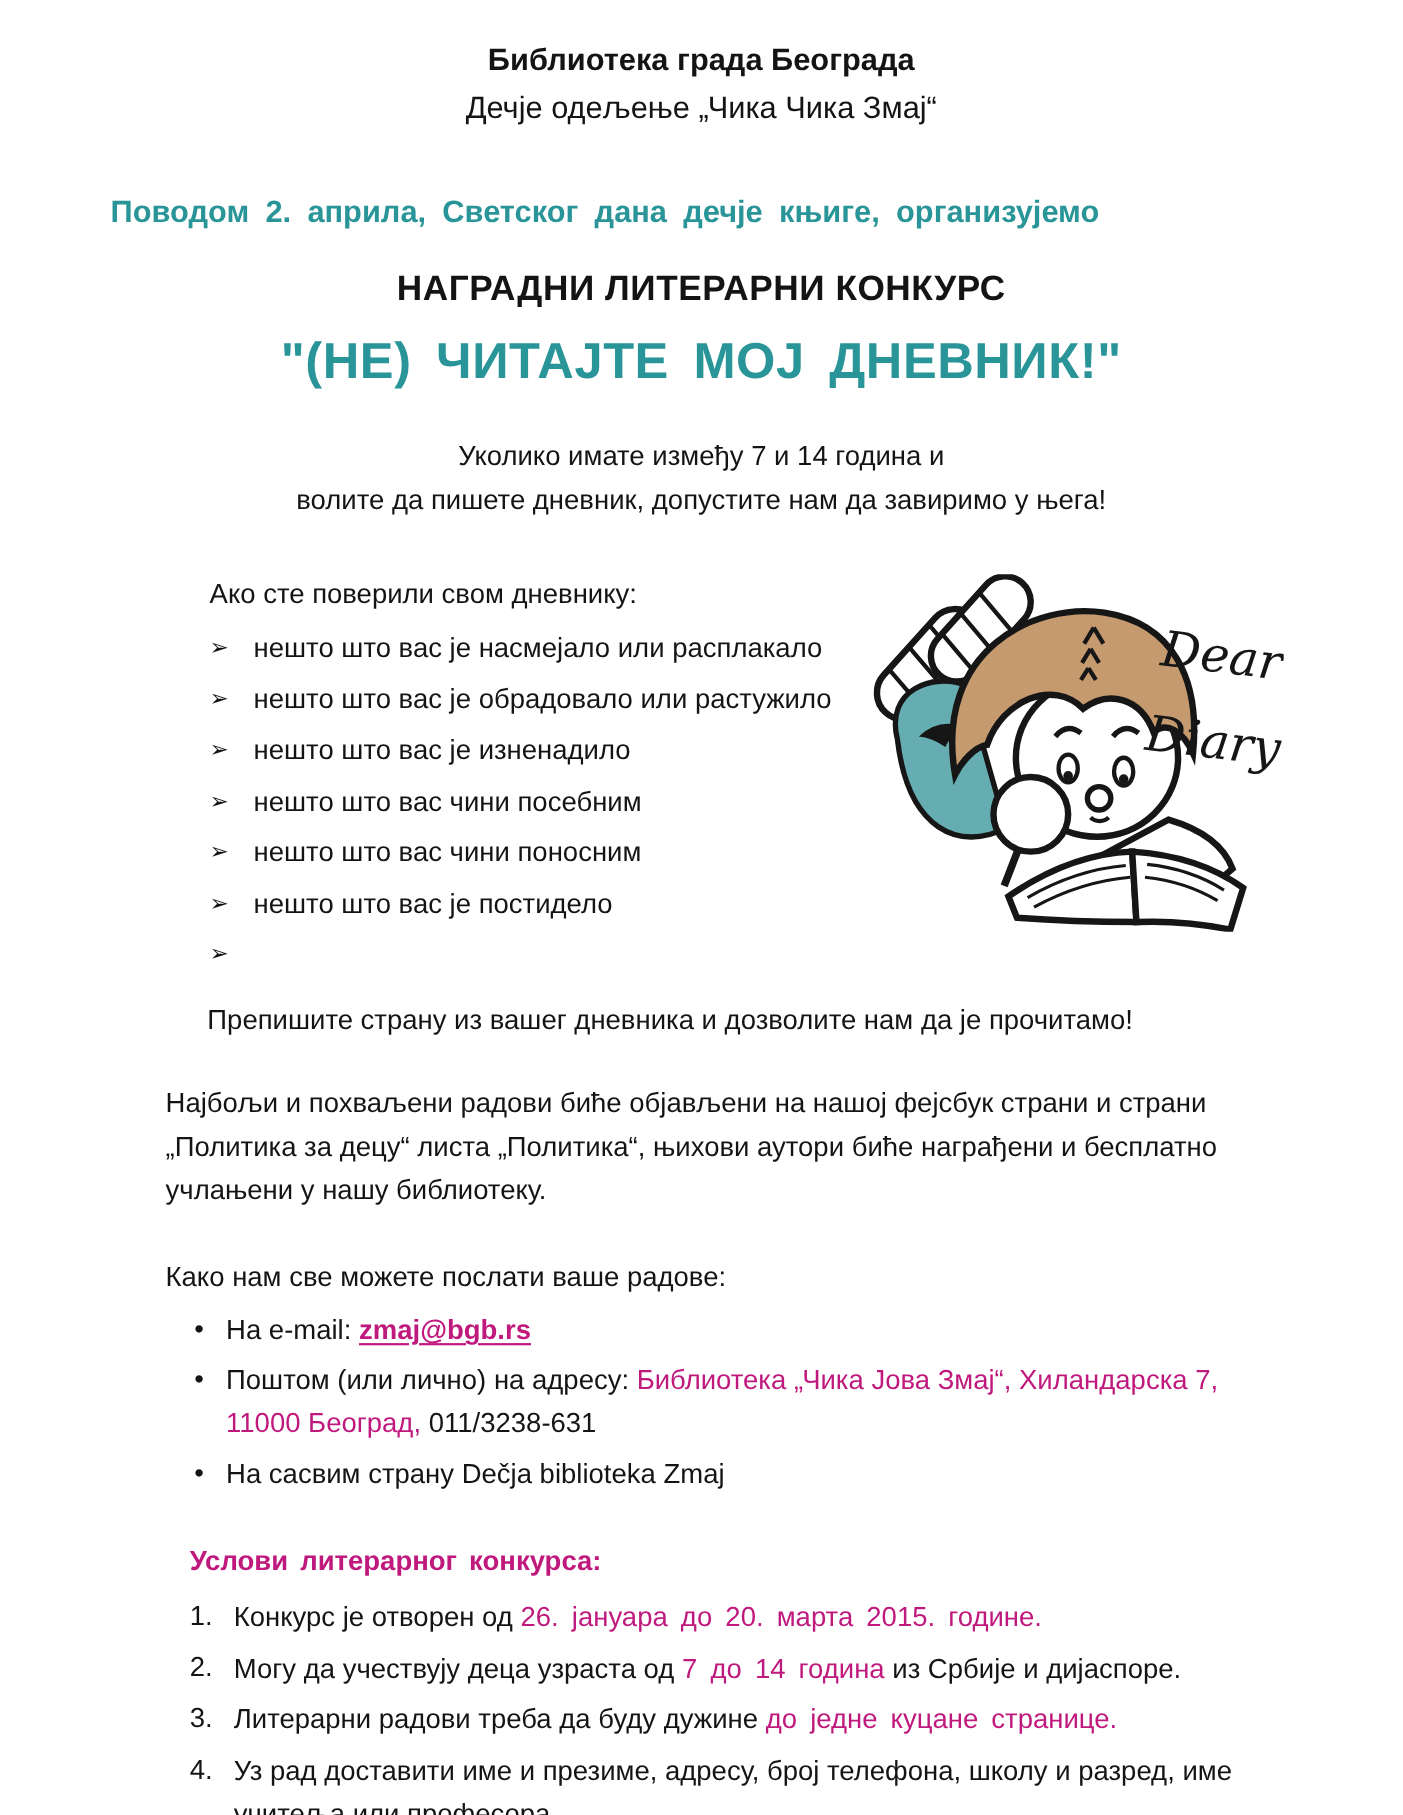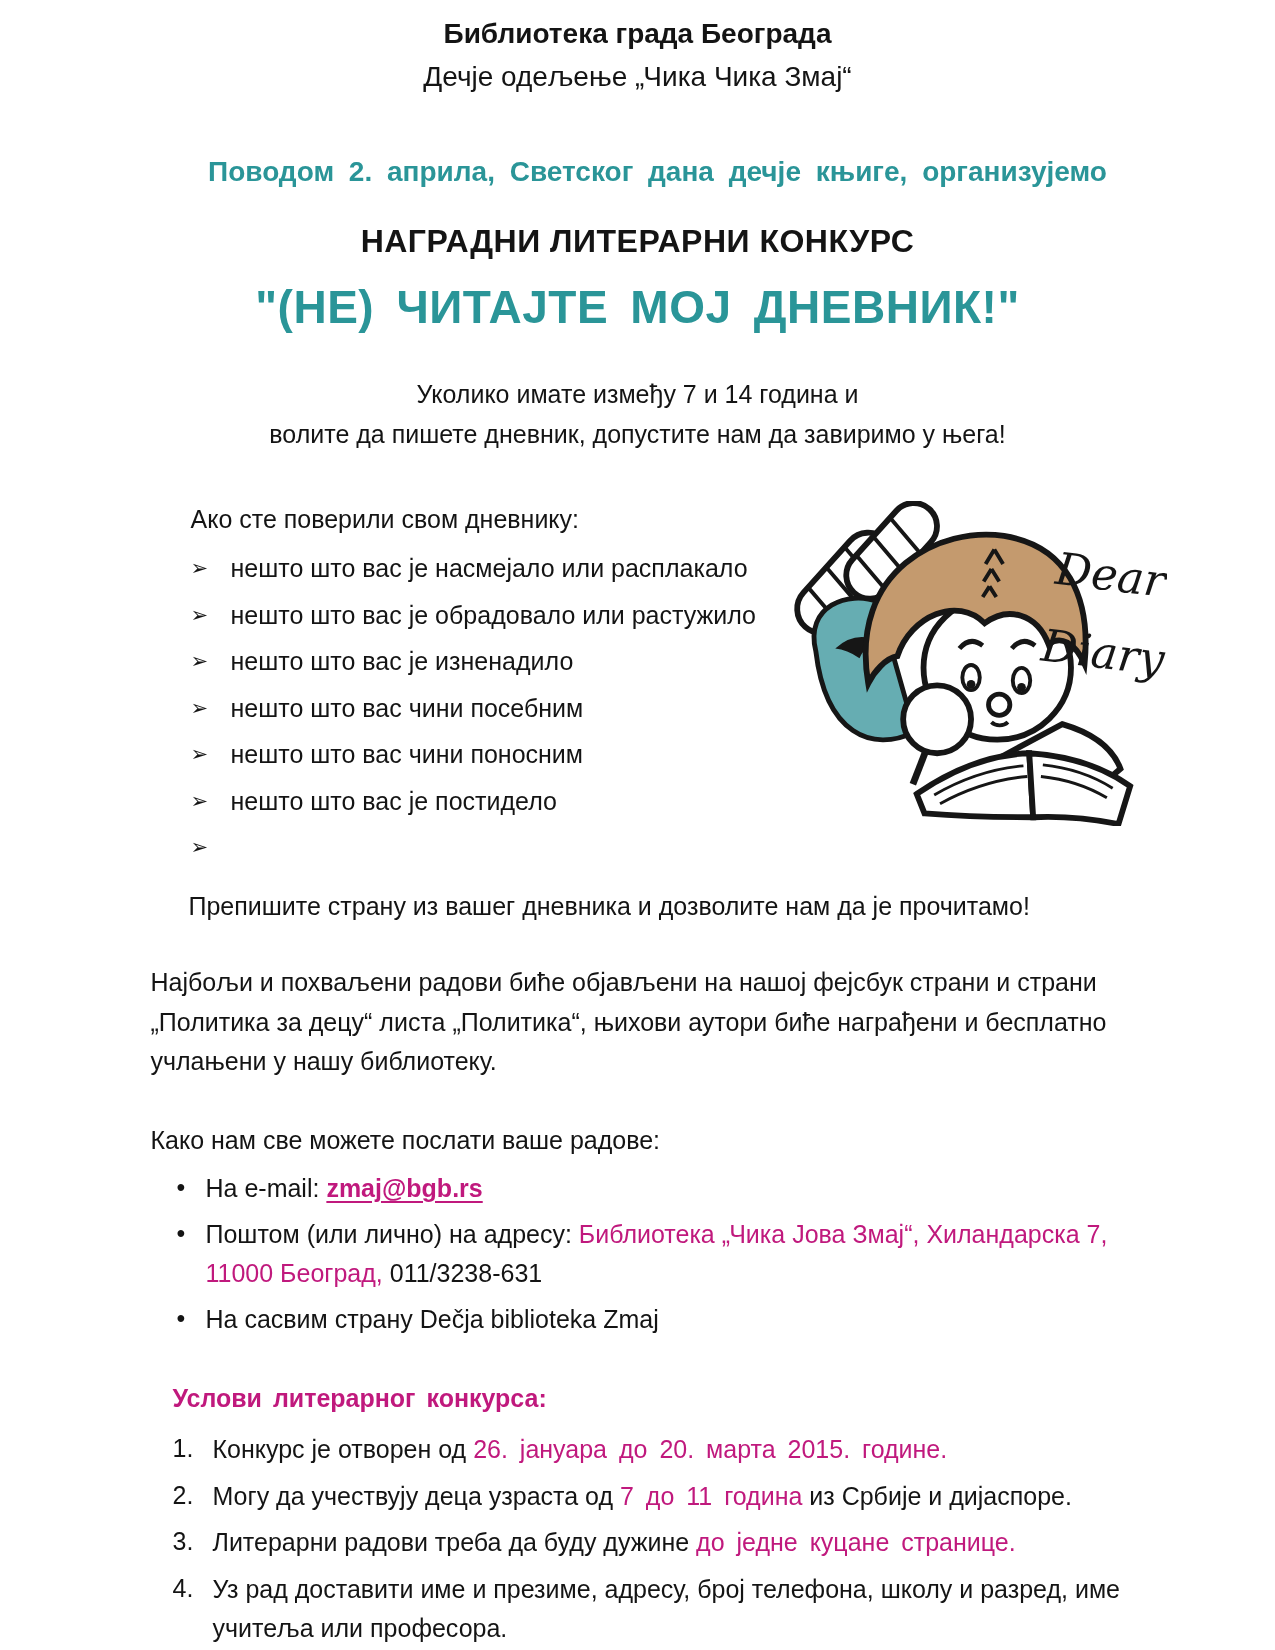--- a/index.html
+++ b/index.html
@@ -7,32 +7,31 @@
     position:relative;
     width:1154px;height:1650px;
     margin:0 auto;
     background:#ffffff;
     font-family:"Liberation Sans", sans-serif;
     color:#141414;
     font-size:25px;
     line-height:1.5;
     overflow:hidden;
     box-sizing:border-box;
-    padding-top:12px;
+    padding-top:33px;
   }
   .teal{color:#2a9598;}
   .mag{color:#c0197d;}
 
   .hdr{ text-align:center; line-height:1.55; }
   .hdr1{font-size:28px;font-weight:bold;}
   .hdr2{font-size:28px;}
 
   .occasion{
     margin-top:52px;
-    text-align:center;
     font-size:28px;
     font-weight:bold;
     word-spacing:7px;
     margin-left:40px;
   }
   .contest{
     margin-top:24px;
     text-align:center;
     font-size:32px;
     font-weight:bold;
@@ -256,21 +255,21 @@
   </ul>
 
   <div class="cond-head mag">Услови литерарног конкурса:</div>
   <ol class="num-list">
     <li>
       <span class="num">1.</span>
       <div class="txt"><span>Конкурс је отворен од </span><span class="hl">26. јануара до 20. марта 2015. године.</span><span></span></div>
     </li>
     <li>
       <span class="num">2.</span>
-      <div class="txt"><span>Могу да учествују деца  узраста од </span><span class="hl">7 до 11 година</span><span> из Србије и дијаспоре.</span></div>
+      <div class="txt"><span>Могу да учествују деца  узраста од </span><span class="hl">7 до 14 година</span><span> из Србије и дијаспоре.</span></div>
     </li>
     <li>
       <span class="num">3.</span>
       <div class="txt"><span>Литерарни радови треба да буду дужине </span><span class="hl">до једне куцане странице.</span><span></span></div>
     </li>
     <li>
       <span class="num">4.</span>
       <div class="txt"><span>Уз рад доставити име и презиме, адресу, број телефона, школу и разред, име учитеља или професора.</span><span class="hl"></span><span></span></div>
     </li>
 

